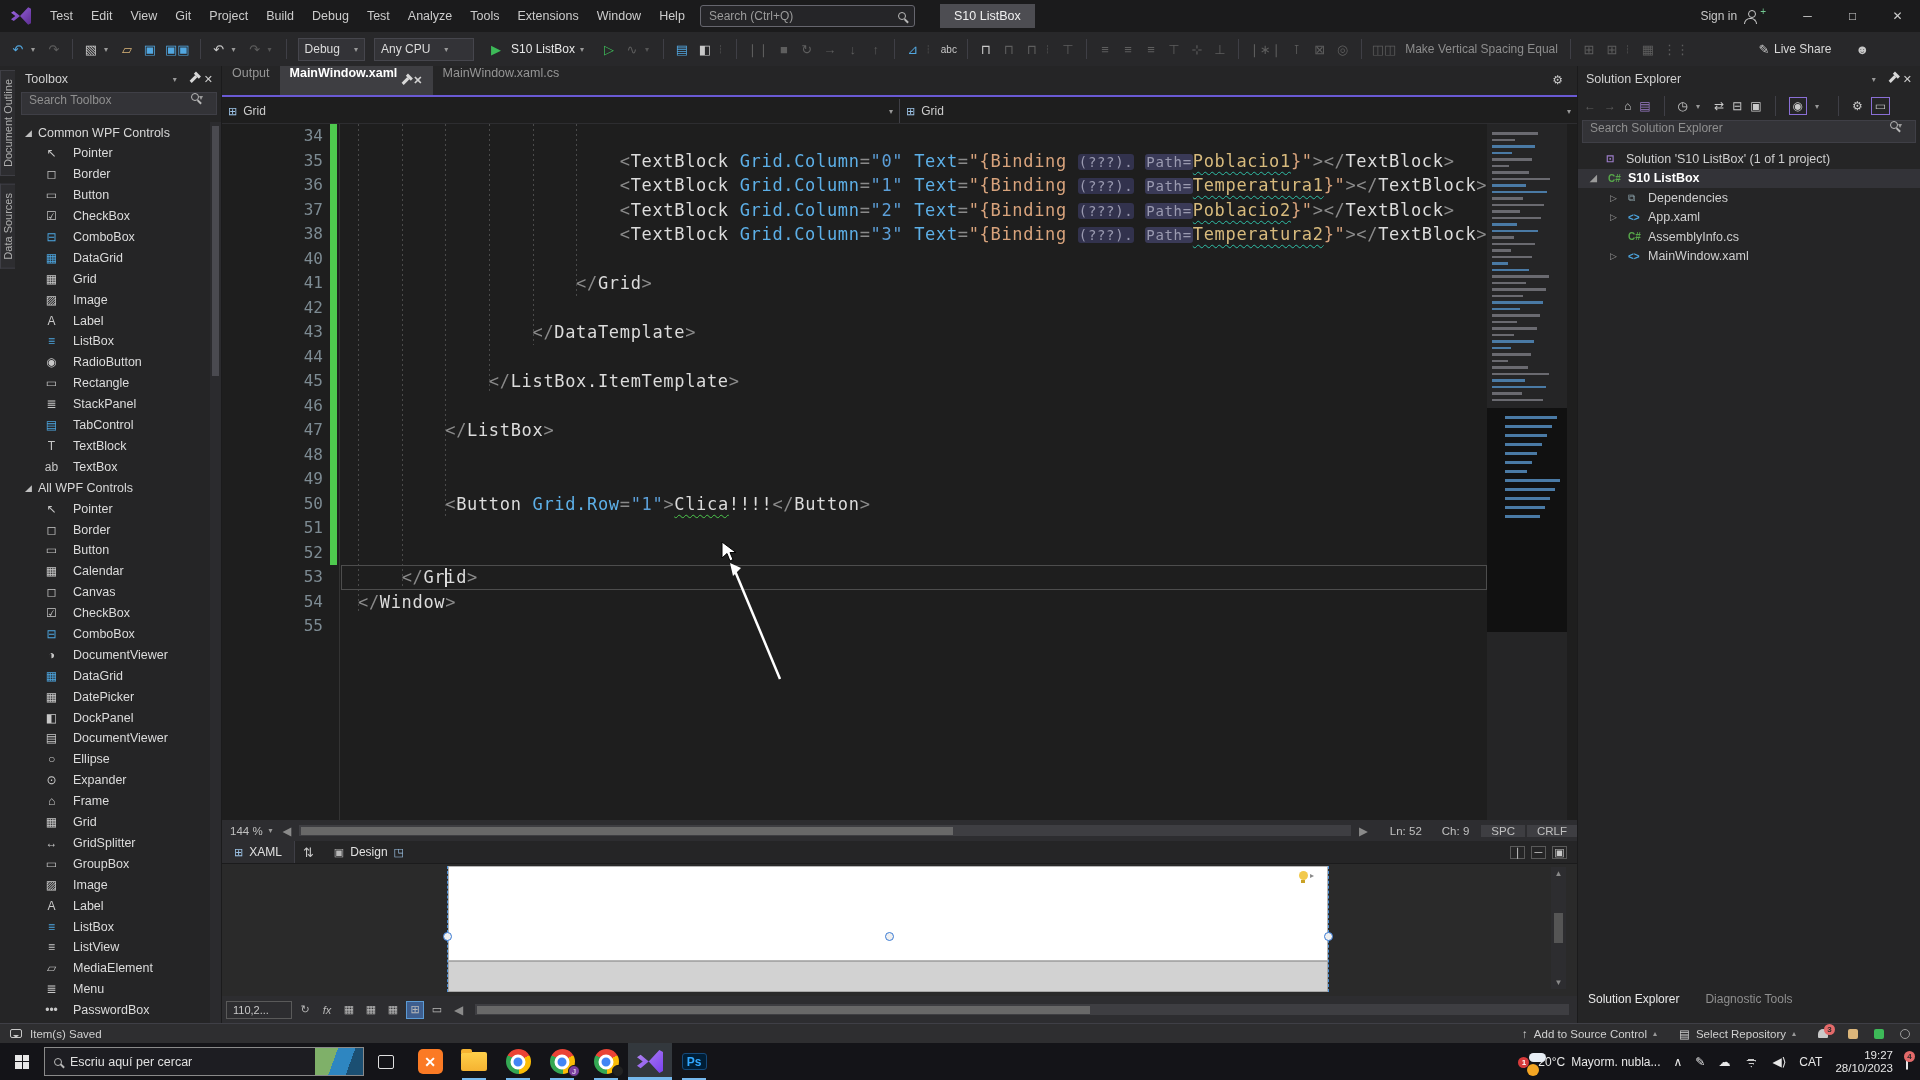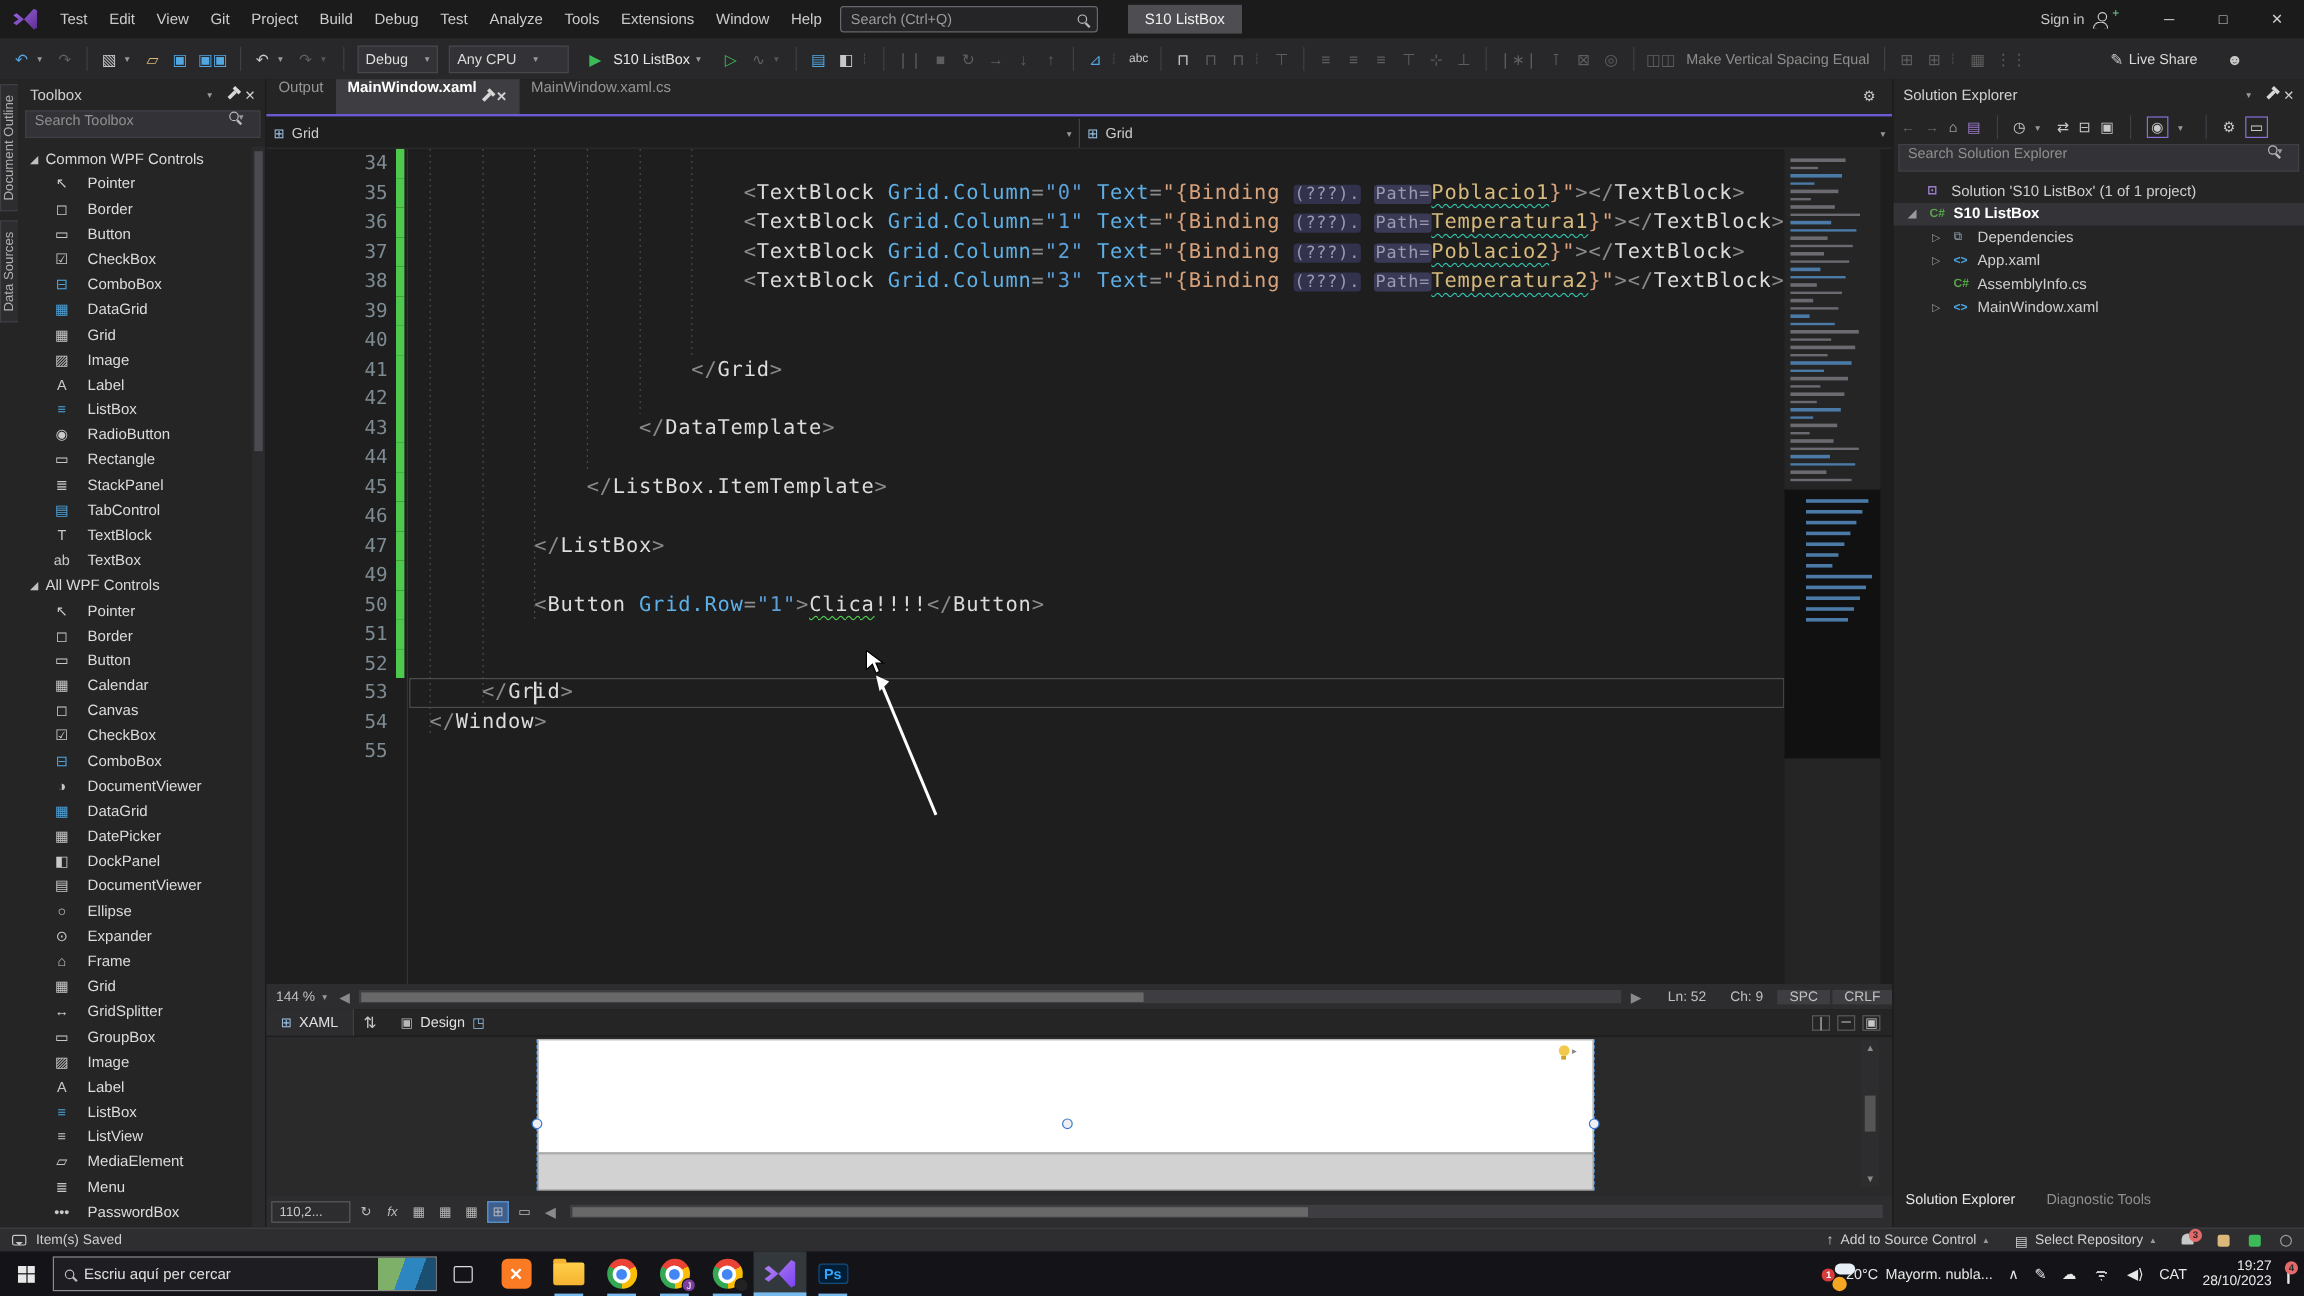--- a/index.html
+++ b/index.html
@@ -611,29 +611,29 @@
           <div class="guide" style="left: 310.56px; top: 0px; height: 220.5px;"></div>
           <div class="guide" style="left: 354.2px; top: 0px; height: 171.5px;"></div>
         </div>
       <div id="curline"></div>
       <div>
           <div class="cl chg"><span class="ln">34</span><span class="chbar"></span><span class="codetxt"></span></div>
           <div class="cl chg"><span class="ln">35</span><span class="chbar"></span><span class="codetxt"><span class="tk w">                        </span><span class="tk d">&lt;</span><span class="tk t">TextBlock</span><span class="tk w"> </span><span class="tk a">Grid.Column</span><span class="tk d">=</span><span class="tk v">"0"</span><span class="tk w"> </span><span class="tk a">Text</span><span class="tk d">=</span><span class="tk m">"{Binding</span><span class="tk w"> </span><span class="tk h1">(???).</span><span class="tk w"> </span><span class="tk h2">Path=</span><span class="tk p">Poblacio1</span><span class="tk m">}"</span><span class="tk d">&gt;&lt;/</span><span class="tk t">TextBlock</span><span class="tk d">&gt;</span></span></div>
           <div class="cl chg"><span class="ln">36</span><span class="chbar"></span><span class="codetxt"><span class="tk w">                        </span><span class="tk d">&lt;</span><span class="tk t">TextBlock</span><span class="tk w"> </span><span class="tk a">Grid.Column</span><span class="tk d">=</span><span class="tk v">"1"</span><span class="tk w"> </span><span class="tk a">Text</span><span class="tk d">=</span><span class="tk m">"{Binding</span><span class="tk w"> </span><span class="tk h1">(???).</span><span class="tk w"> </span><span class="tk h2">Path=</span><span class="tk p">Temperatura1</span><span class="tk m">}"</span><span class="tk d">&gt;&lt;/</span><span class="tk t">TextBlock</span><span class="tk d">&gt;</span></span></div>
           <div class="cl chg"><span class="ln">37</span><span class="chbar"></span><span class="codetxt"><span class="tk w">                        </span><span class="tk d">&lt;</span><span class="tk t">TextBlock</span><span class="tk w"> </span><span class="tk a">Grid.Column</span><span class="tk d">=</span><span class="tk v">"2"</span><span class="tk w"> </span><span class="tk a">Text</span><span class="tk d">=</span><span class="tk m">"{Binding</span><span class="tk w"> </span><span class="tk h1">(???).</span><span class="tk w"> </span><span class="tk h2">Path=</span><span class="tk p">Poblacio2</span><span class="tk m">}"</span><span class="tk d">&gt;&lt;/</span><span class="tk t">TextBlock</span><span class="tk d">&gt;</span></span></div>
           <div class="cl chg"><span class="ln">38</span><span class="chbar"></span><span class="codetxt"><span class="tk w">                        </span><span class="tk d">&lt;</span><span class="tk t">TextBlock</span><span class="tk w"> </span><span class="tk a">Grid.Column</span><span class="tk d">=</span><span class="tk v">"3"</span><span class="tk w"> </span><span class="tk a">Text</span><span class="tk d">=</span><span class="tk m">"{Binding</span><span class="tk w"> </span><span class="tk h1">(???).</span><span class="tk w"> </span><span class="tk h2">Path=</span><span class="tk p">Temperatura2</span><span class="tk m">}"</span><span class="tk d">&gt;&lt;/</span><span class="tk t">TextBlock</span><span class="tk d">&gt;</span></span></div>
-          <div class="cl chg"><span class="ln">39</span><span class="chbar"></span><span class="codetxt"></span></div>
           <div class="cl chg"><span class="ln">40</span><span class="chbar"></span><span class="codetxt"></span></div>
           <div class="cl chg"><span class="ln">41</span><span class="chbar"></span><span class="codetxt"><span class="tk w">                    </span><span class="tk d">&lt;/</span><span class="tk t">Grid</span><span class="tk d">&gt;</span></span></div>
           <div class="cl chg"><span class="ln">42</span><span class="chbar"></span><span class="codetxt"></span></div>
           <div class="cl chg"><span class="ln">43</span><span class="chbar"></span><span class="codetxt"><span class="tk w">                </span><span class="tk d">&lt;/</span><span class="tk t">DataTemplate</span><span class="tk d">&gt;</span></span></div>
           <div class="cl chg"><span class="ln">44</span><span class="chbar"></span><span class="codetxt"></span></div>
           <div class="cl chg"><span class="ln">45</span><span class="chbar"></span><span class="codetxt"><span class="tk w">            </span><span class="tk d">&lt;/</span><span class="tk t">ListBox.ItemTemplate</span><span class="tk d">&gt;</span></span></div>
           <div class="cl chg"><span class="ln">46</span><span class="chbar"></span><span class="codetxt"></span></div>
           <div class="cl chg"><span class="ln">47</span><span class="chbar"></span><span class="codetxt"><span class="tk w">        </span><span class="tk d">&lt;/</span><span class="tk t">ListBox</span><span class="tk d">&gt;</span></span></div>
+          <div class="cl chg"><span class="ln">48</span><span class="chbar"></span><span class="codetxt"></span></div>
           <div class="cl chg"><span class="ln">49</span><span class="chbar"></span><span class="codetxt"></span></div>
           <div class="cl chg"><span class="ln">50</span><span class="chbar"></span><span class="codetxt"><span class="tk w">        </span><span class="tk d">&lt;</span><span class="tk t">Button</span><span class="tk w"> </span><span class="tk a">Grid.Row</span><span class="tk d">=</span><span class="tk v">"1"</span><span class="tk d">&gt;</span><span class="tk e">Clica</span><span class="tk w">!!!!</span><span class="tk d">&lt;/</span><span class="tk t">Button</span><span class="tk d">&gt;</span></span></div>
           <div class="cl chg"><span class="ln">51</span><span class="chbar"></span><span class="codetxt"></span></div>
           <div class="cl chg"><span class="ln">52</span><span class="chbar"></span><span class="codetxt"></span></div>
           <div class="cl"><span class="ln">53</span><span class="chbar"></span><span class="codetxt"><span class="tk w">    </span><span class="tk d">&lt;/</span><span class="tk t">Grid</span><span class="tk d">&gt;</span></span></div>
           <div class="cl"><span class="ln">54</span><span class="chbar"></span><span class="codetxt"><span class="tk d">&lt;/</span><span class="tk t">Window</span><span class="tk d">&gt;</span></span></div>
           <div class="cl"><span class="ln">55</span><span class="chbar"></span><span class="codetxt"></span></div>
         </div>
       <div id="caret"></div>
       <div id="minimap">

